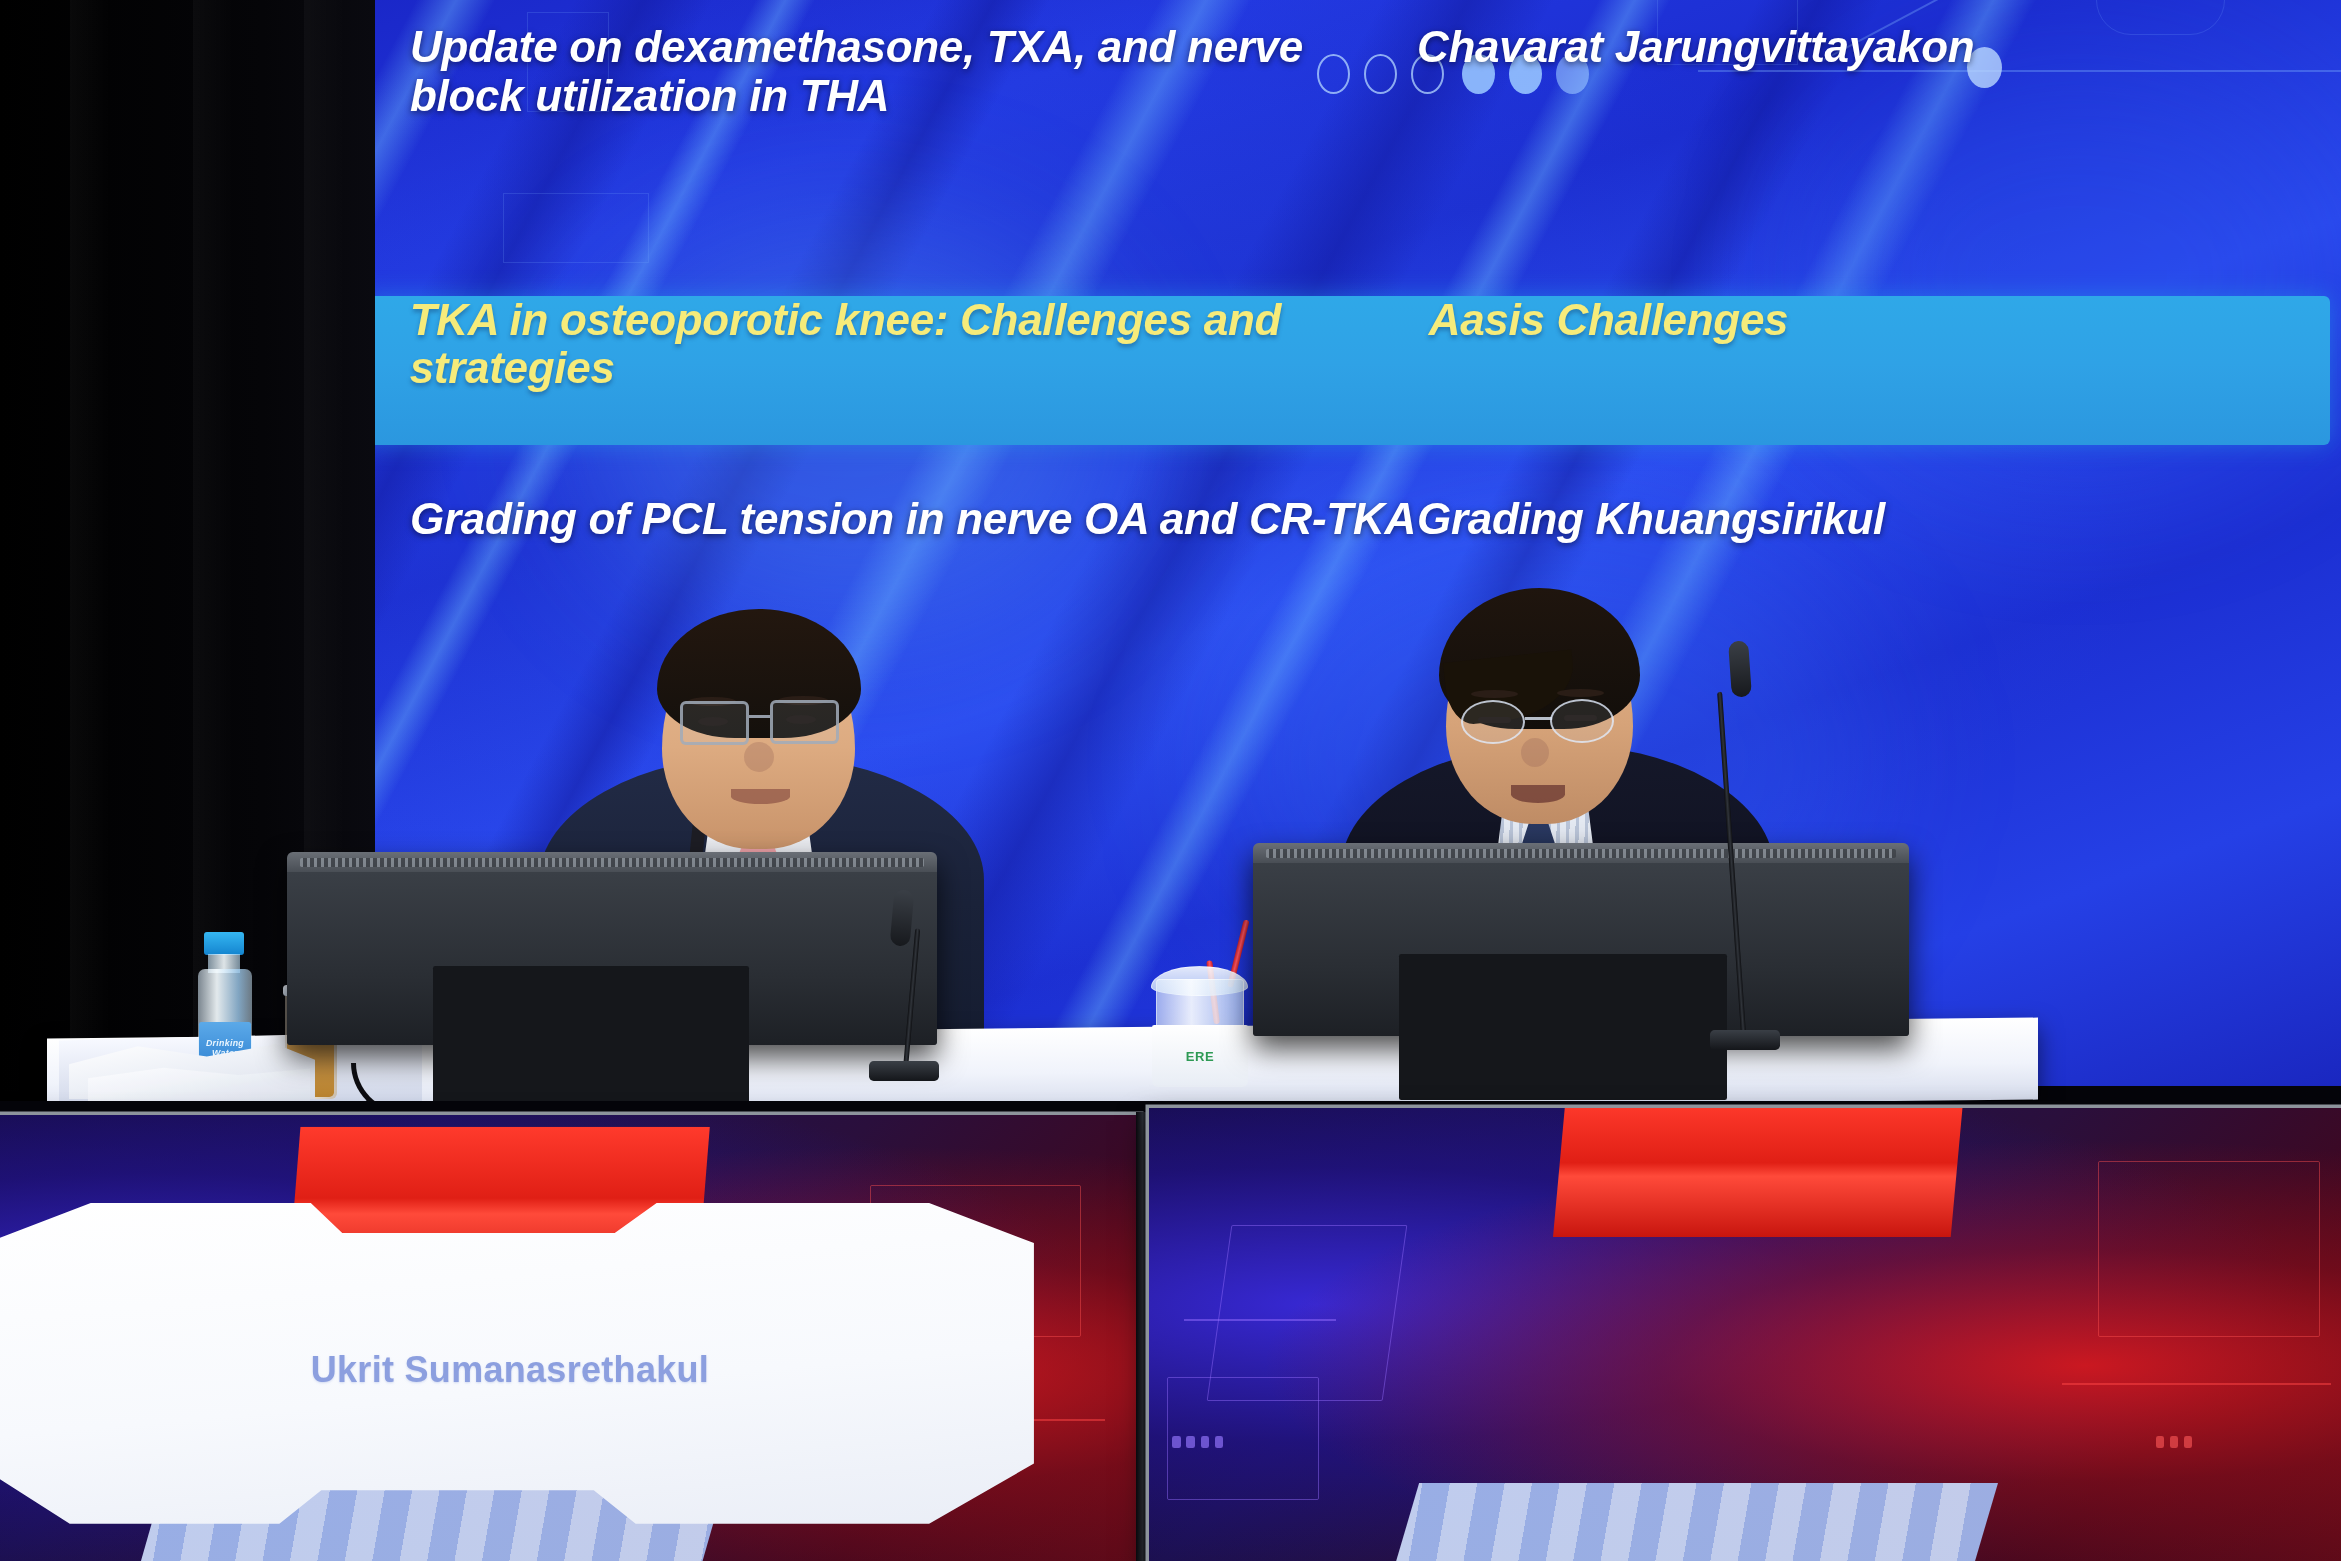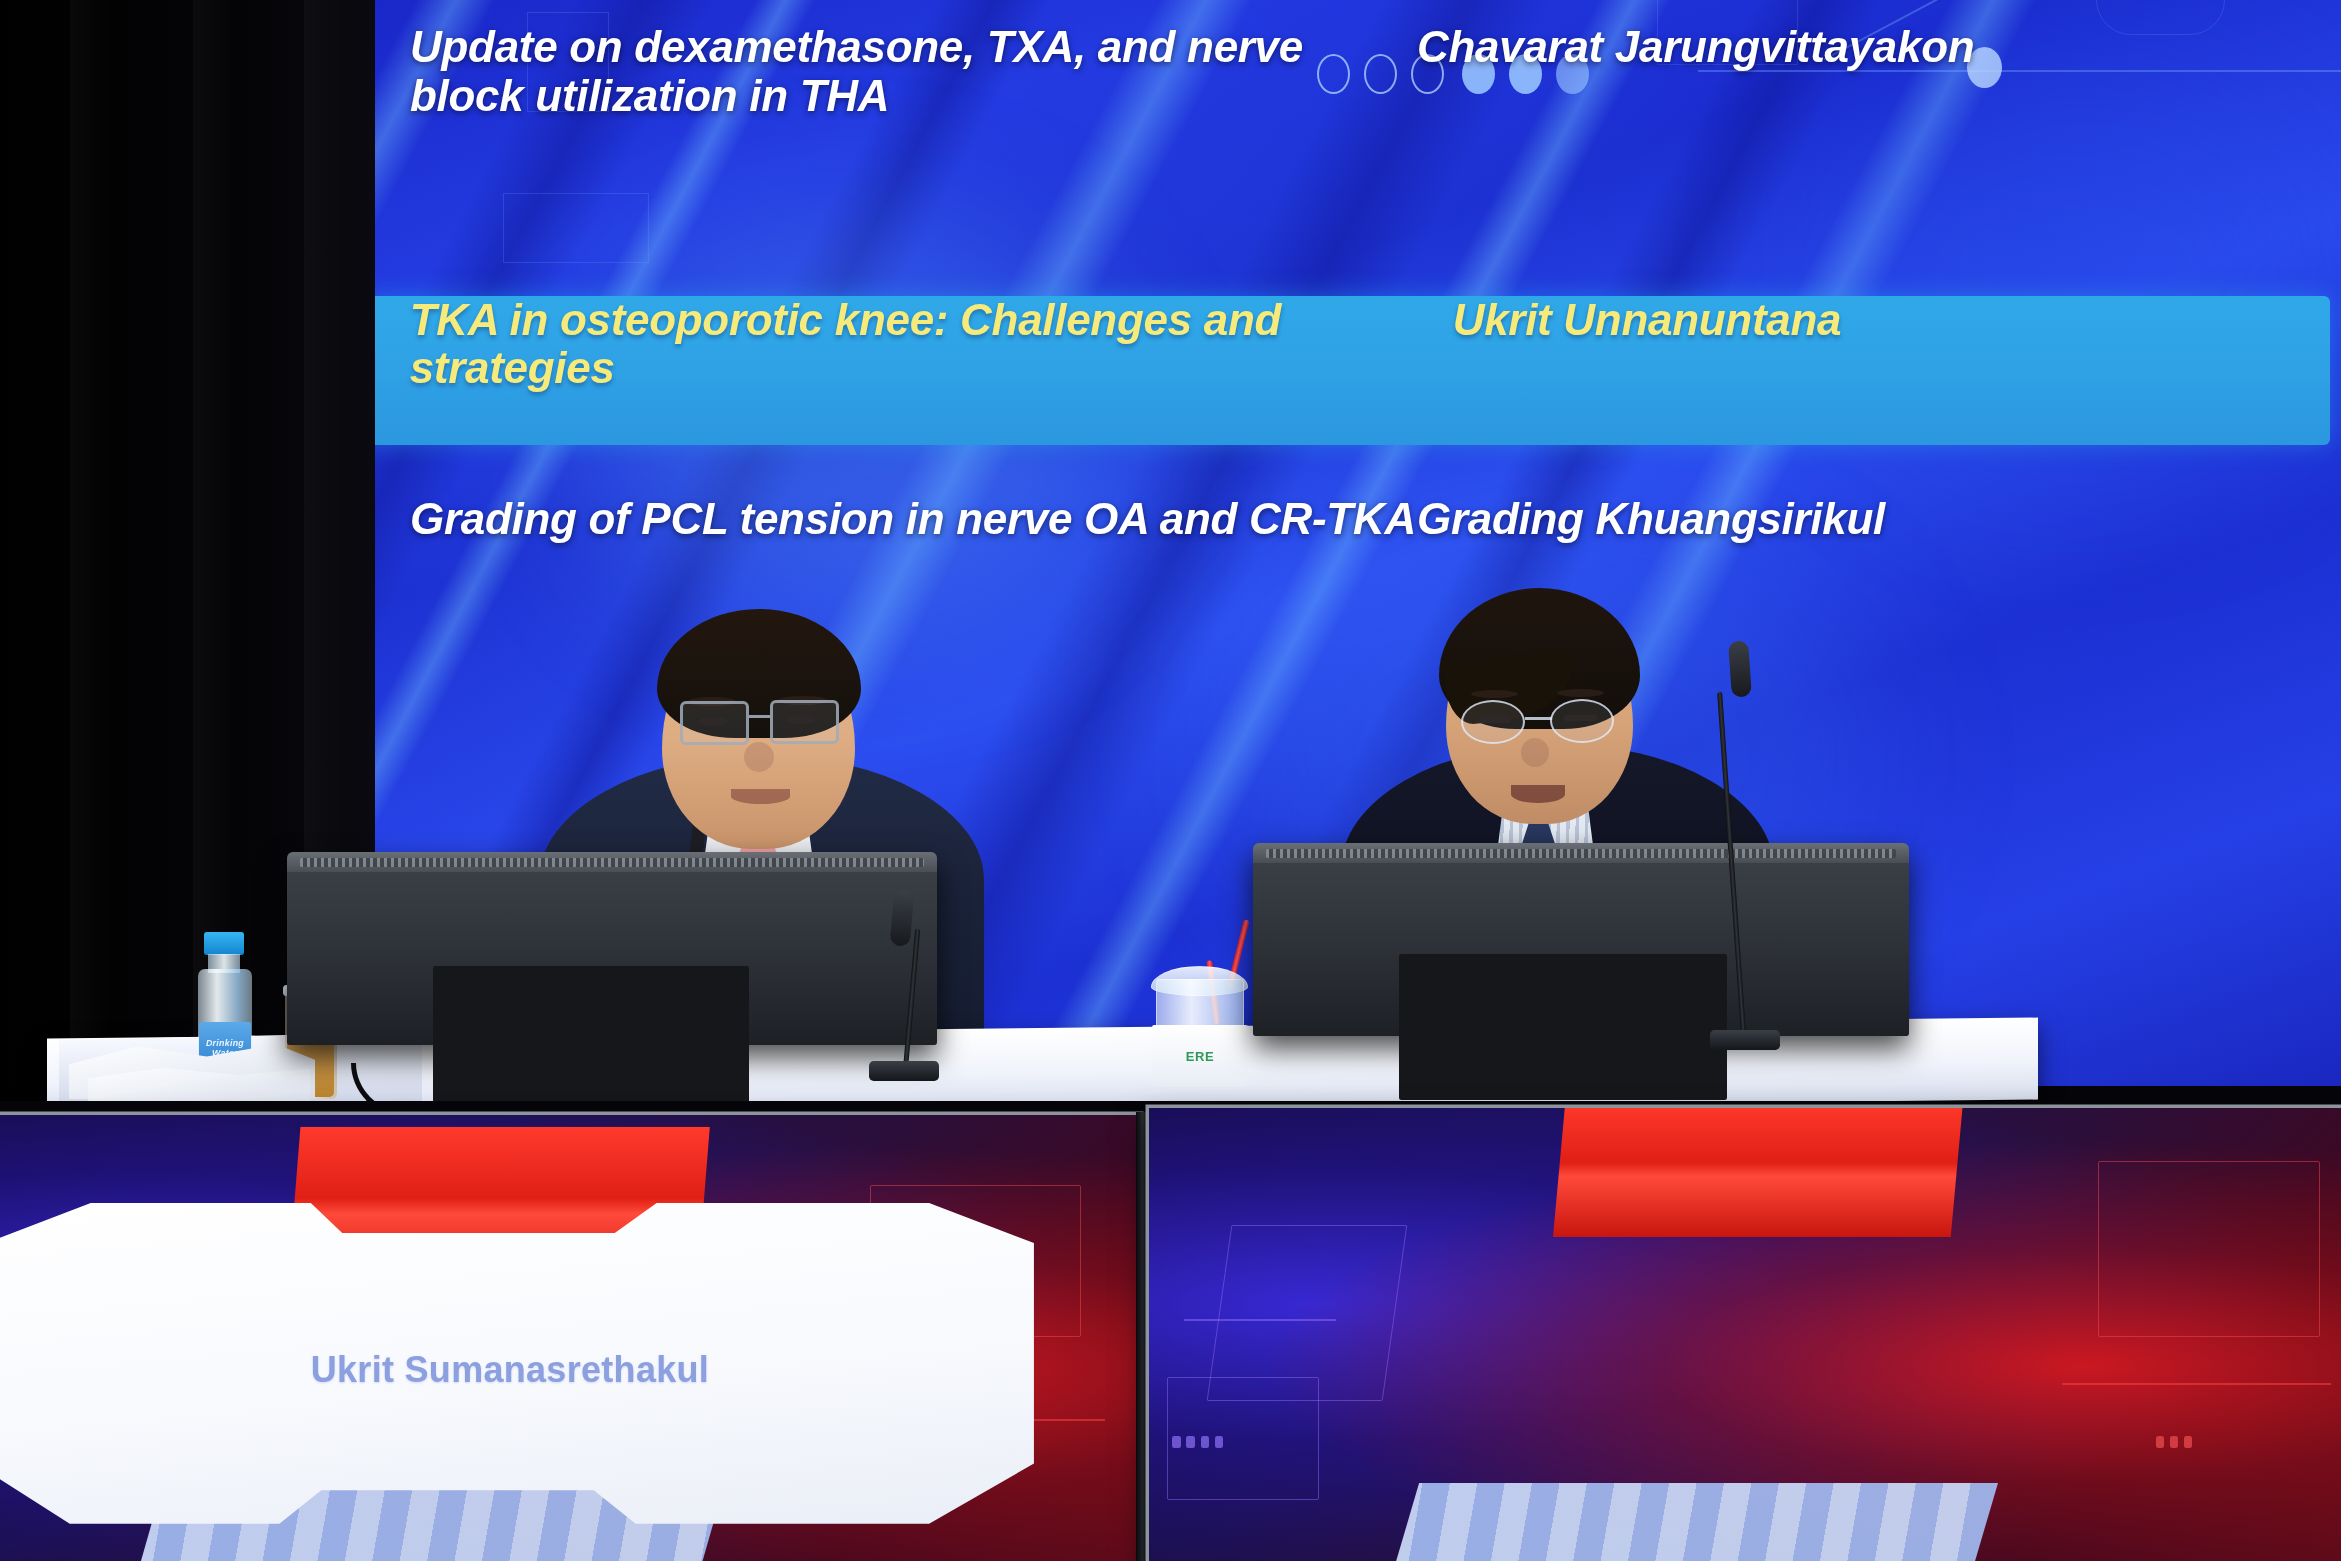--- a/index.html
+++ b/index.html
@@ -97,21 +97,20 @@
     font-size:44px; line-height:1.10;
     color:#ffffff;
     letter-spacing:-0.3px;
     text-shadow:0 2.3px 5.9px rgba(0,0,20,.55);
     white-space:nowrap;
   }
   .srow.hl{
     background:linear-gradient(180deg,#2fa8e8 0%, #2fa2e6 45%, #2b97df 100%);
     border-radius:5.9px;
     box-shadow:0 0 23.4px rgba(40,160,235,.45);
-    gap:24px;
   }
   .srow.hl .title, .srow.hl .speaker{
     color:#f6eb7a;
     text-shadow:0 2.9px 4.1px rgba(20,60,110,.45);
   }
 
   
   .table-top{
     position:absolute;
     left:47px; top:1028px; width:1991px; height:82px;
@@ -387,21 +386,21 @@
 
     <div class="slide-rows">
 
       <div class="srow" style="top:23.4px; height:193px;">
         <div class="title">Update on dexamethasone, TXA, and nerve block utilization in THA</div>
         <div class="speaker">Chavarat Jarungvittayakon</div>
       </div>
 
       <div class="srow hl" style="top:296px; height:149px; left:11.7px; width:1967px;">
         <div class="title" style="padding-left:47px;">TKA in osteoporotic knee: Challenges and strategies</div>
-        <div class="speaker">Ukrit Unnanuntana</div>
+        <div class="speaker">Aasis Challenges</div>
       </div>
 
       <div class="srow" style="top:495px; height:146px;">
         <div class="title">Grading of PCL tension in nerve OA and CR-TKA</div>
         <div class="speaker">Grading Khuangsirikul</div>
       </div>
 
     </div>
   </div>
 

